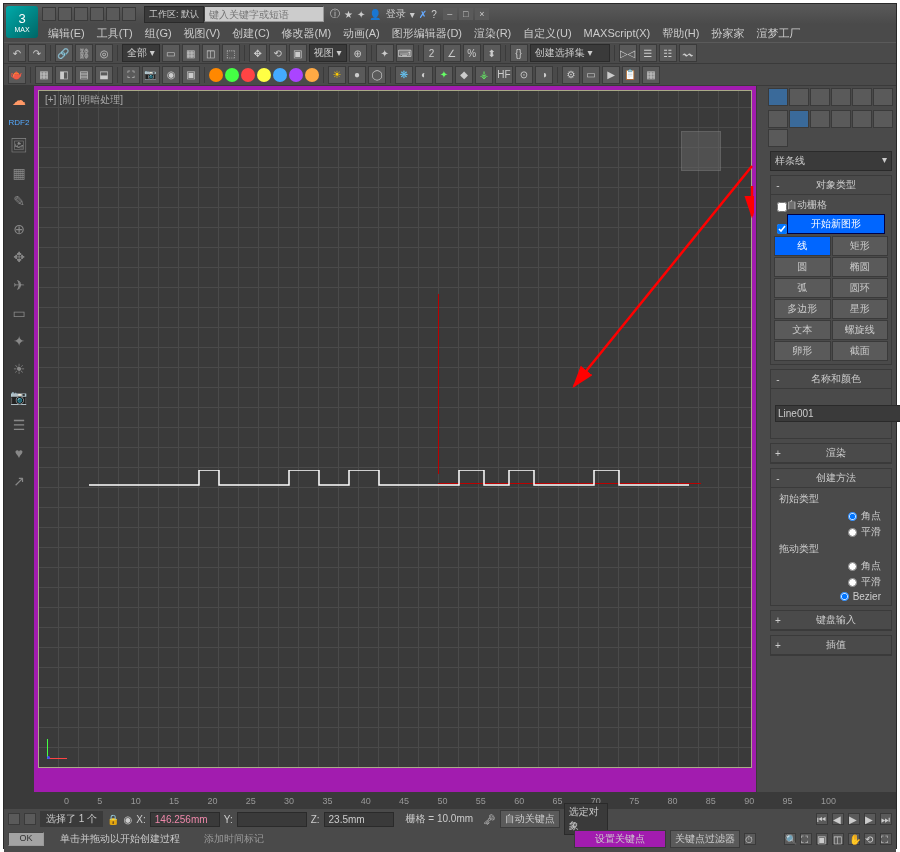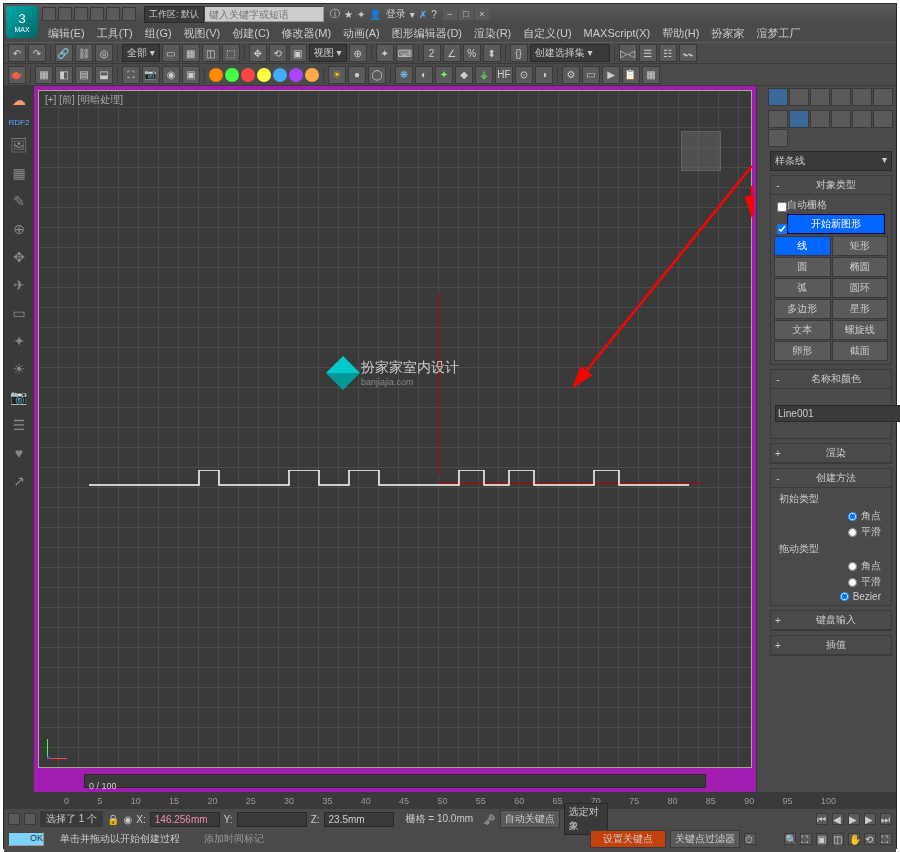--- a/index.html
+++ b/index.html
@@ -66,21 +66,21 @@
 .rp-name-input { flex: 1; background: #3a3a3a; color: #ccc; padding: 2px; border: 1px solid #2a2a2a; font-size: 10px; }
 .rp-radio { display: flex; align-items: center; gap: 4px; padding: 1px 8px; justify-content: flex-end; }
 .rp-radio input { width: 9px; height: 9px; }
 .rp-sect { font-size: 10px; padding: 2px 6px; }
 .timeline { height: 60px; background: #4a4a4a; border-top: 1px solid #3a3a3a; }
 .tl-ruler { height: 16px; background: #3a3a3a; display: flex; justify-content: space-between; padding: 0 60px; font-size: 9px; color: #999; align-items: center; }
 .tl-row { height: 20px; display: flex; align-items: center; gap: 4px; padding: 0 4px; font-size: 10px; color: #ccc; }
 .tl-input { background: #3a3a3a; color: #e8a; padding: 1px 4px; border: 1px solid #2a2a2a; font-size: 10px; width: 70px; }
 .tl-input.z { color: #ccc; }
 .tl-key { width: 12px; height: 12px; background: #5a5a5a; border: 1px solid #3a3a3a; }
-.status-ok { width: 36px; height: 14px; background: #7dd3fc; color: #333; text-align: right; font-size: 9px; border: 1px inset #999; }
+.status-ok { width: 36px; height: 14px; background: #a3a3a3; color: #333; text-align: center; font-size: 9px; border: 1px inset #999; }
 svg.arrow-overlay { position: absolute; top: 0; left: 0; pointer-events: none; }
 </style>
 </head>
 <body>
 
 <div class="app">
   <div class="max-logo">
       <span style="font-size:13px">3</span>
       <span style="font-size:7px">MAX</span>
     </div>
@@ -226,38 +226,28 @@
       <div class="lt-btn">♥</div>
       <div class="lt-btn">↗</div>
     </div>
 
     <div class="viewport-wrap">
       <div class="viewport">
         <div class="vp-label">[+] [前] [明暗处理]</div>
         <div class="viewcube"></div>
         <div class="vp-redline"></div>
         <div class="vp-red-h"></div>
-        <div class="vp-center-logo">
-          <div class="vp-cube"></div>
-          <div>
-            <div class="vp-logo-text">扮家家室内设计</div>
-            <div class="vp-logo-sub">banjiajia.com</div>
-          </div>
-        </div>
         <svg style="position:absolute;left:0;top:56%;width:100%;height:30px">
           <polyline points="50,15 160,15 160,0 180,0 180,15 250,15 250,0 280,0 280,15 310,15 310,0 340,0 340,15 420,15 420,0 445,0 445,15 470,15 470,0 495,0 495,15 555,15 555,0 580,0 580,15 650,15" stroke="#fff" stroke-width="1.5" fill="none"></polyline>
         </svg>
         <div class="vp-axis">
           <div class="x"></div>
             <div class="y"></div>
             <div class="z"></div>
         </div>
-      </div>
-      <div class="vp-slider">
-        <span class="vp-slider-val">0 / 100</span>
       </div>
       <svg class="arrow-overlay" width="720" height="700">
         <defs>
             <marker id="ah" markerWidth="10" markerHeight="10" refX="8" refY="3" orient="auto">
               <path d="M0,0 L0,6 L9,3 z" fill="#f00"></path>
             </marker>
           </defs>
         <line x1="718" y1="80" x2="540" y2="300" stroke="#f00" stroke-width="2.5" marker-end="url(#ah)"></line>
         <line x1="718" y1="100" x2="718" y2="130" stroke="#f00" stroke-width="2.5" marker-end="url(#ah)"></line>
       </svg>
@@ -426,21 +416,21 @@
       <div class="tl-key">◀</div>
       <div class="tl-key">▶</div>
       <div class="tl-key">▶</div>
       <div class="tl-key">⏭</div>
     </div>
     <div class="tl-row">
       <div class="status-ok">OK</div>
       <span style="flex:0 0 auto;margin-left:12px">单击并拖动以开始创建过程</span>
       <span style="margin-left:20px;color:#999">添加时间标记</span>
       <div style="flex:1"></div>
-      <span style="background:#c2410c;padding:1px 12px;border:1px solid #3a3a3a">设置关键点</span>
+      <span style="background:#a21caf;padding:1px 20px;border:1px solid #3a3a3a">设置关键点</span>
       <span style="background:#5a5a5a;padding:1px 4px;border:1px solid #3a3a3a">关键点过滤器</span>
       <div class="tl-key">⏱</div>
       <div style="width:20px"></div>
       <div class="tl-key">🔍</div>
       <div class="tl-key">⛶</div>
       <div class="tl-key">▣</div>
       <div class="tl-key">◫</div>
       <div class="tl-key">✋</div>
       <div class="tl-key">⟲</div>
       <div class="tl-key">⛶</div>

